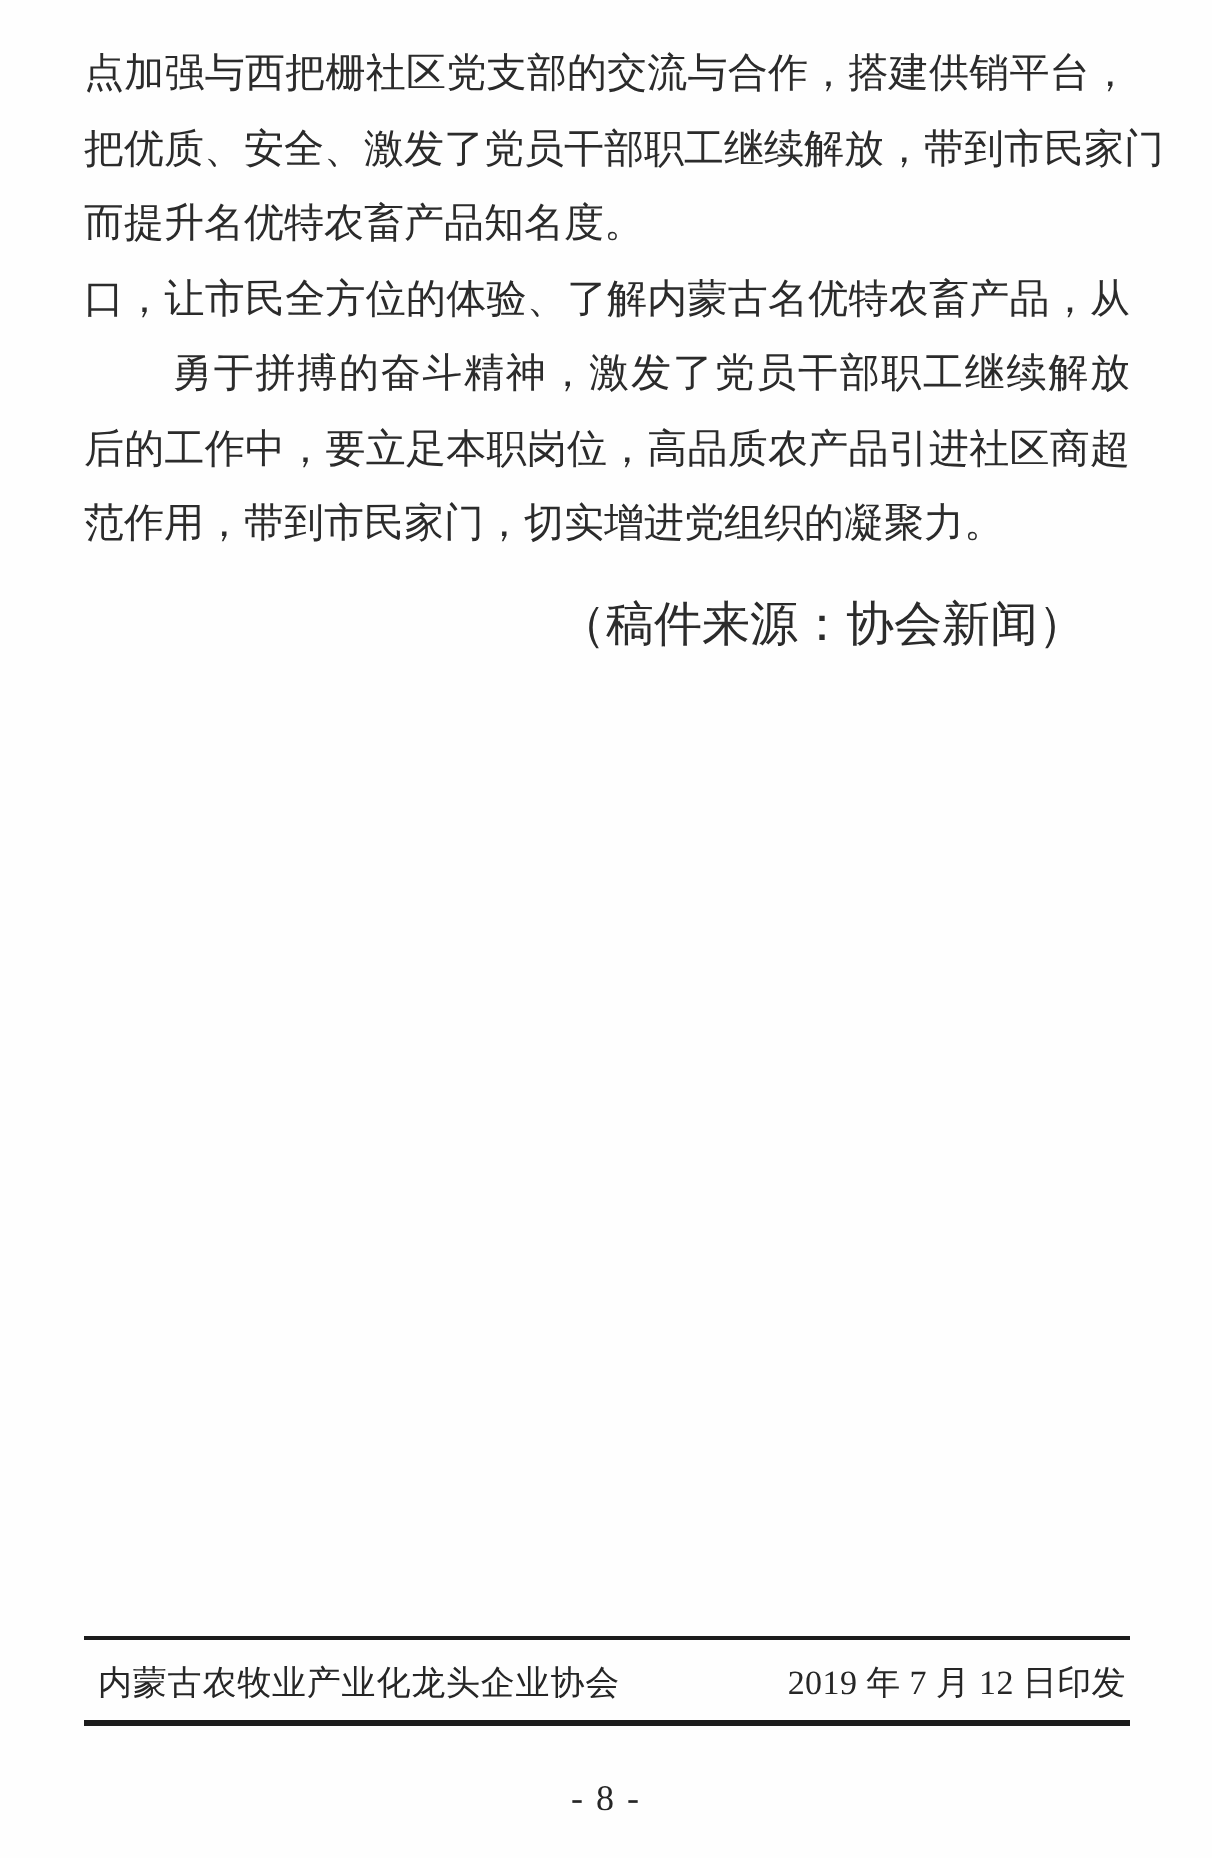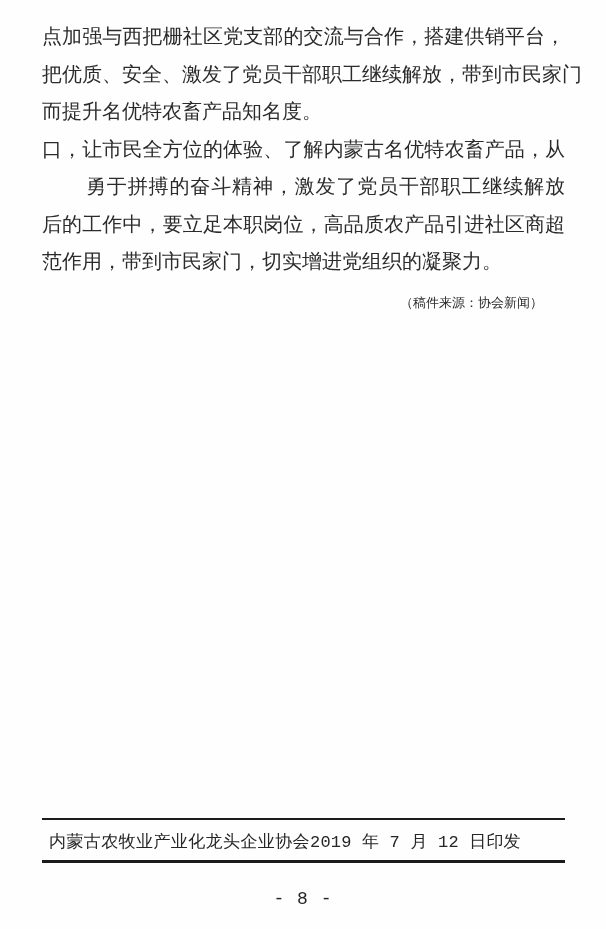--- a/index.html
+++ b/index.html
@@ -6,21 +6,21 @@
     margin: 0;
     padding: 0;
     background: #ffffff;
   }
   .page {
     position: relative;
     width: 606px;
     height: 929px;
     background: #fefefe;
     color: #2b2b2b;
-    font-family: Liberation Mono, monospace;
+    font-family: Liberation Serif, serif;
     overflow: hidden;
   }
   
   .body-text {
     position: absolute;
     left: 42px;
     top: 19px;
     width: 523px;
     font-size: 20px;
     line-height: 37.5px;
@@ -31,42 +31,43 @@
     text-align-last: justify;
     white-space: nowrap;
     letter-spacing: 0;
   }
   .text-line.last {
     text-align-last: left;
     white-space: normal;
   }
   .text-line.indent { text-indent: 44px; }
   .source-note {
-    margin-top: 3px;
+    margin-top: 13px;
     line-height: 37.5px;
     text-align: right;
     padding-right: 22px;
-    font-size: 13px;
+    font-size: 24px;
   }
   
   .footer-rule-top {
     position: absolute;
     left: 42px;
     top: 818px;
     width: 523px;
     height: 2px;
     background: #1c1c1c;
   }
   .footer-row {
     position: absolute;
     left: 42px;
     top: 826px;
     width: 523px;
     height: 30px;
     display: flex;
+    justify-content: space-between;
     align-items: center;
     font-size: 17px;
     color: #262626;
   }
   .issuer {
     padding-left: 7px;
     letter-spacing: 0.4px;
   }
   .print-date {
     padding-right: 2px;

